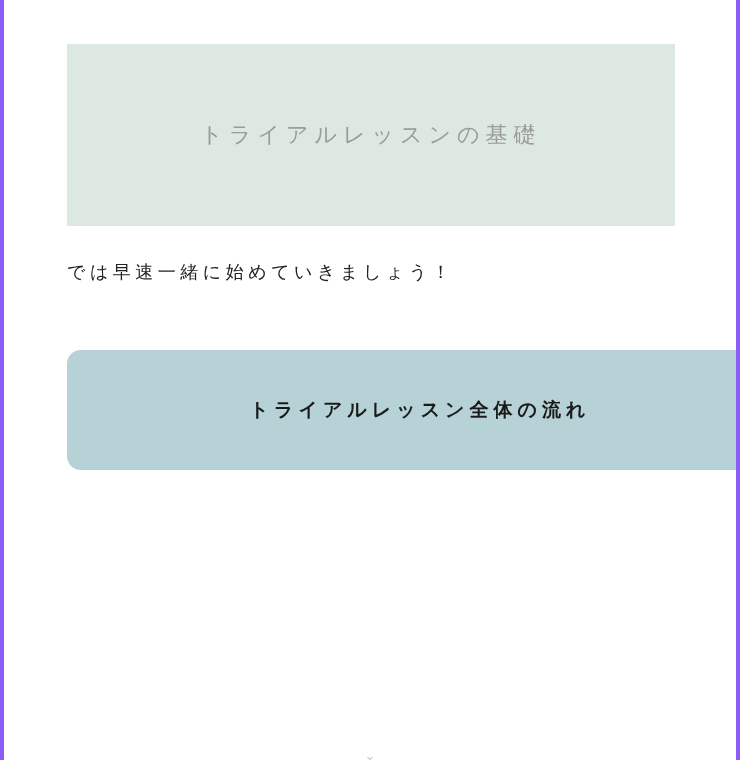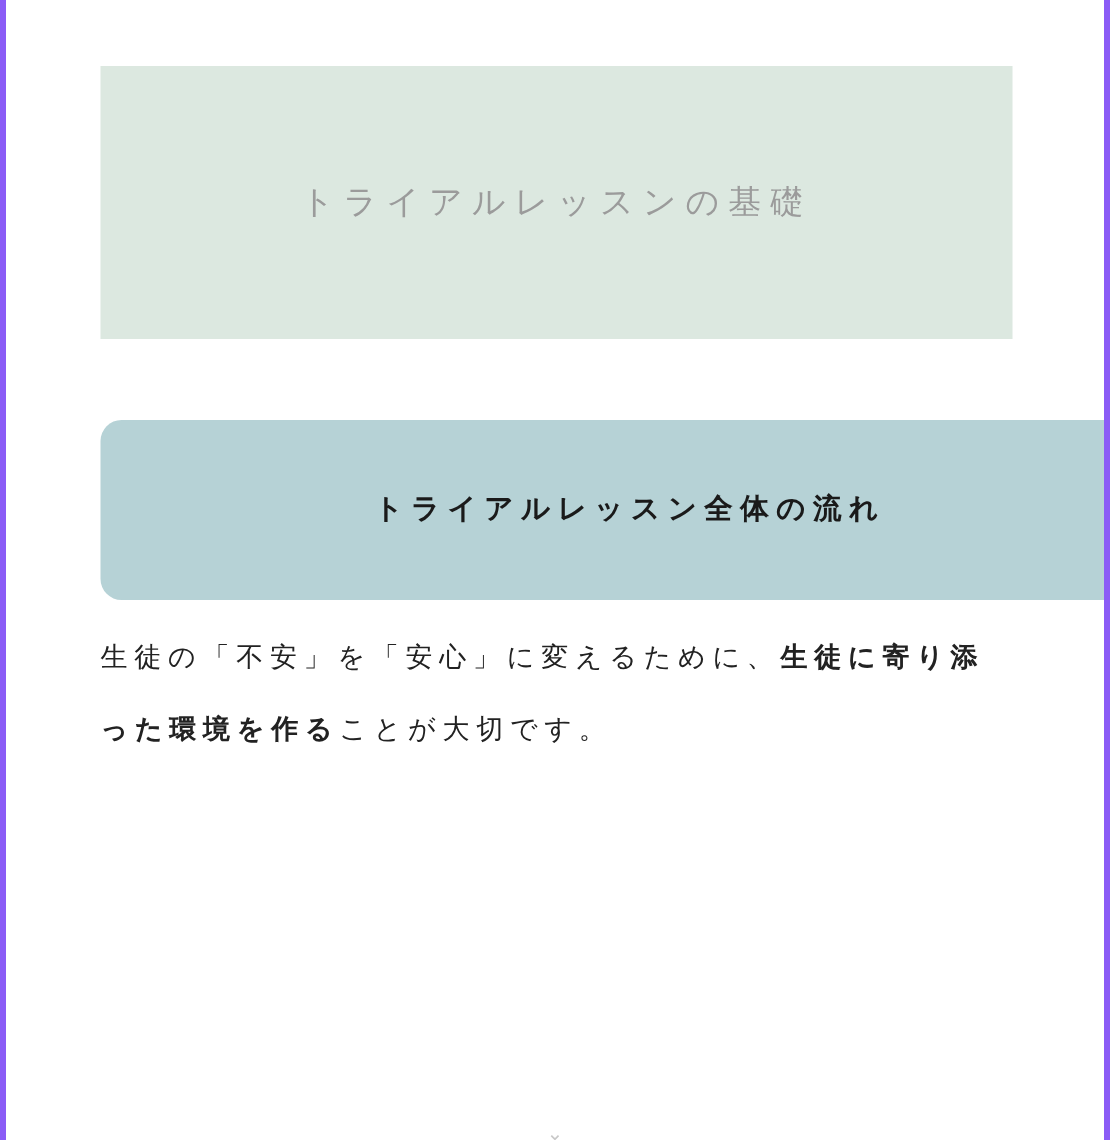--- a/index.html
+++ b/index.html
@@ -100,25 +100,25 @@
 <body>
 
 <div class="page-frame">
 
   <div class="content">
 
     <div class="hero-banner">
       <div class="hero-title">トライアルレッスンの基礎</div>
     </div>
 
+    <div class="para para-1">では早速一緒に始めていきましょう！</div>
 
 
     <div class="section-banner">
       <div class="section-banner-line">トライアルレッスン全体の流れ</div>
     </div>
 
-    <div class="para para-3"><span>生徒の「不安」を「安心」に変えるために、</span><b>生徒に寄り添った環境を作る</b><span>ことが大切です。</span></div>
 
   </div>
 
   <div class="scroll-hint">⌄</div>
 
 </div>
 
 </body></html>

